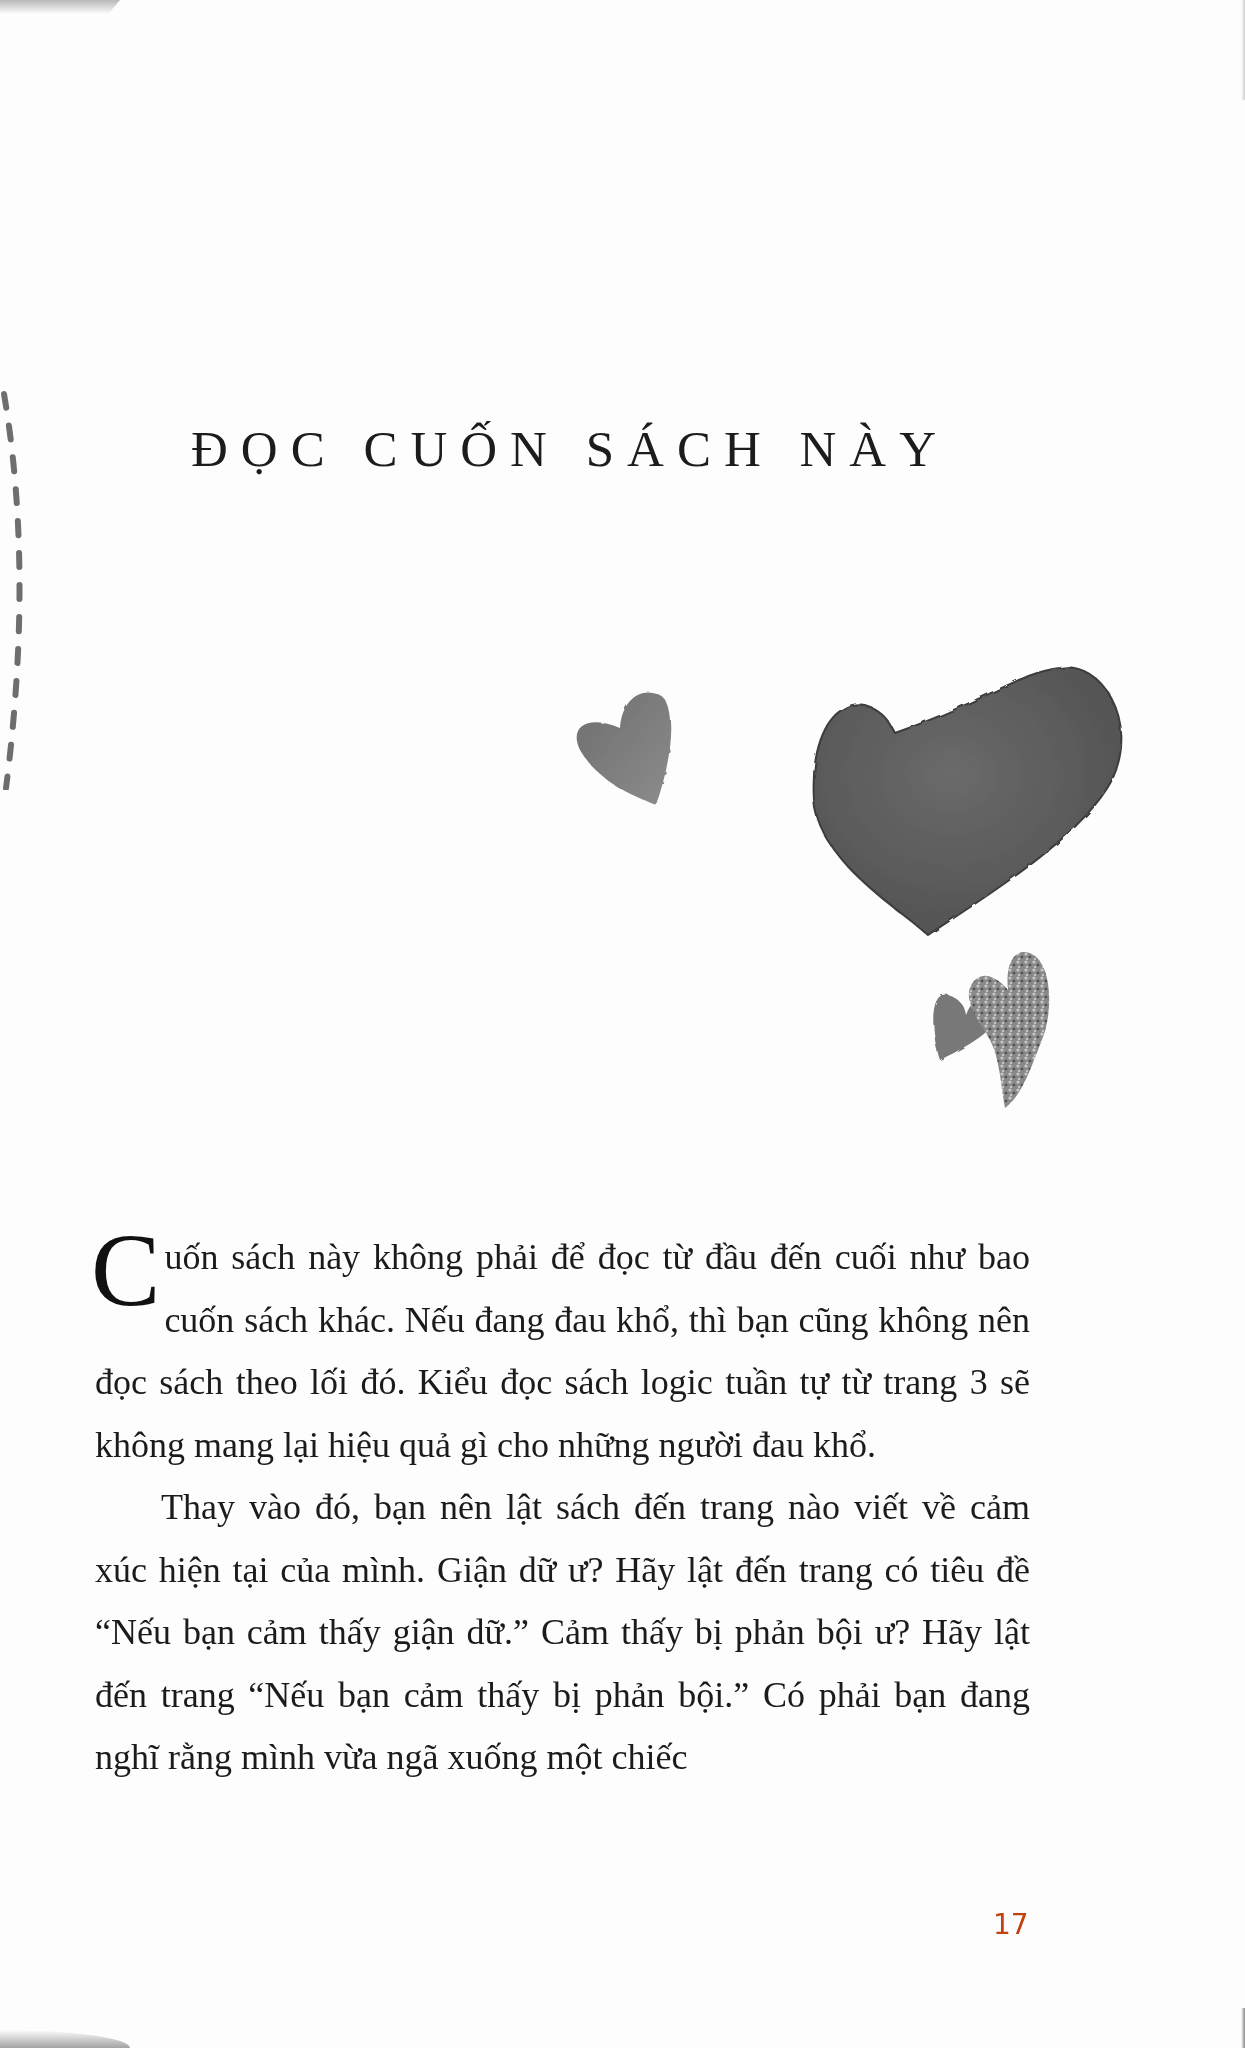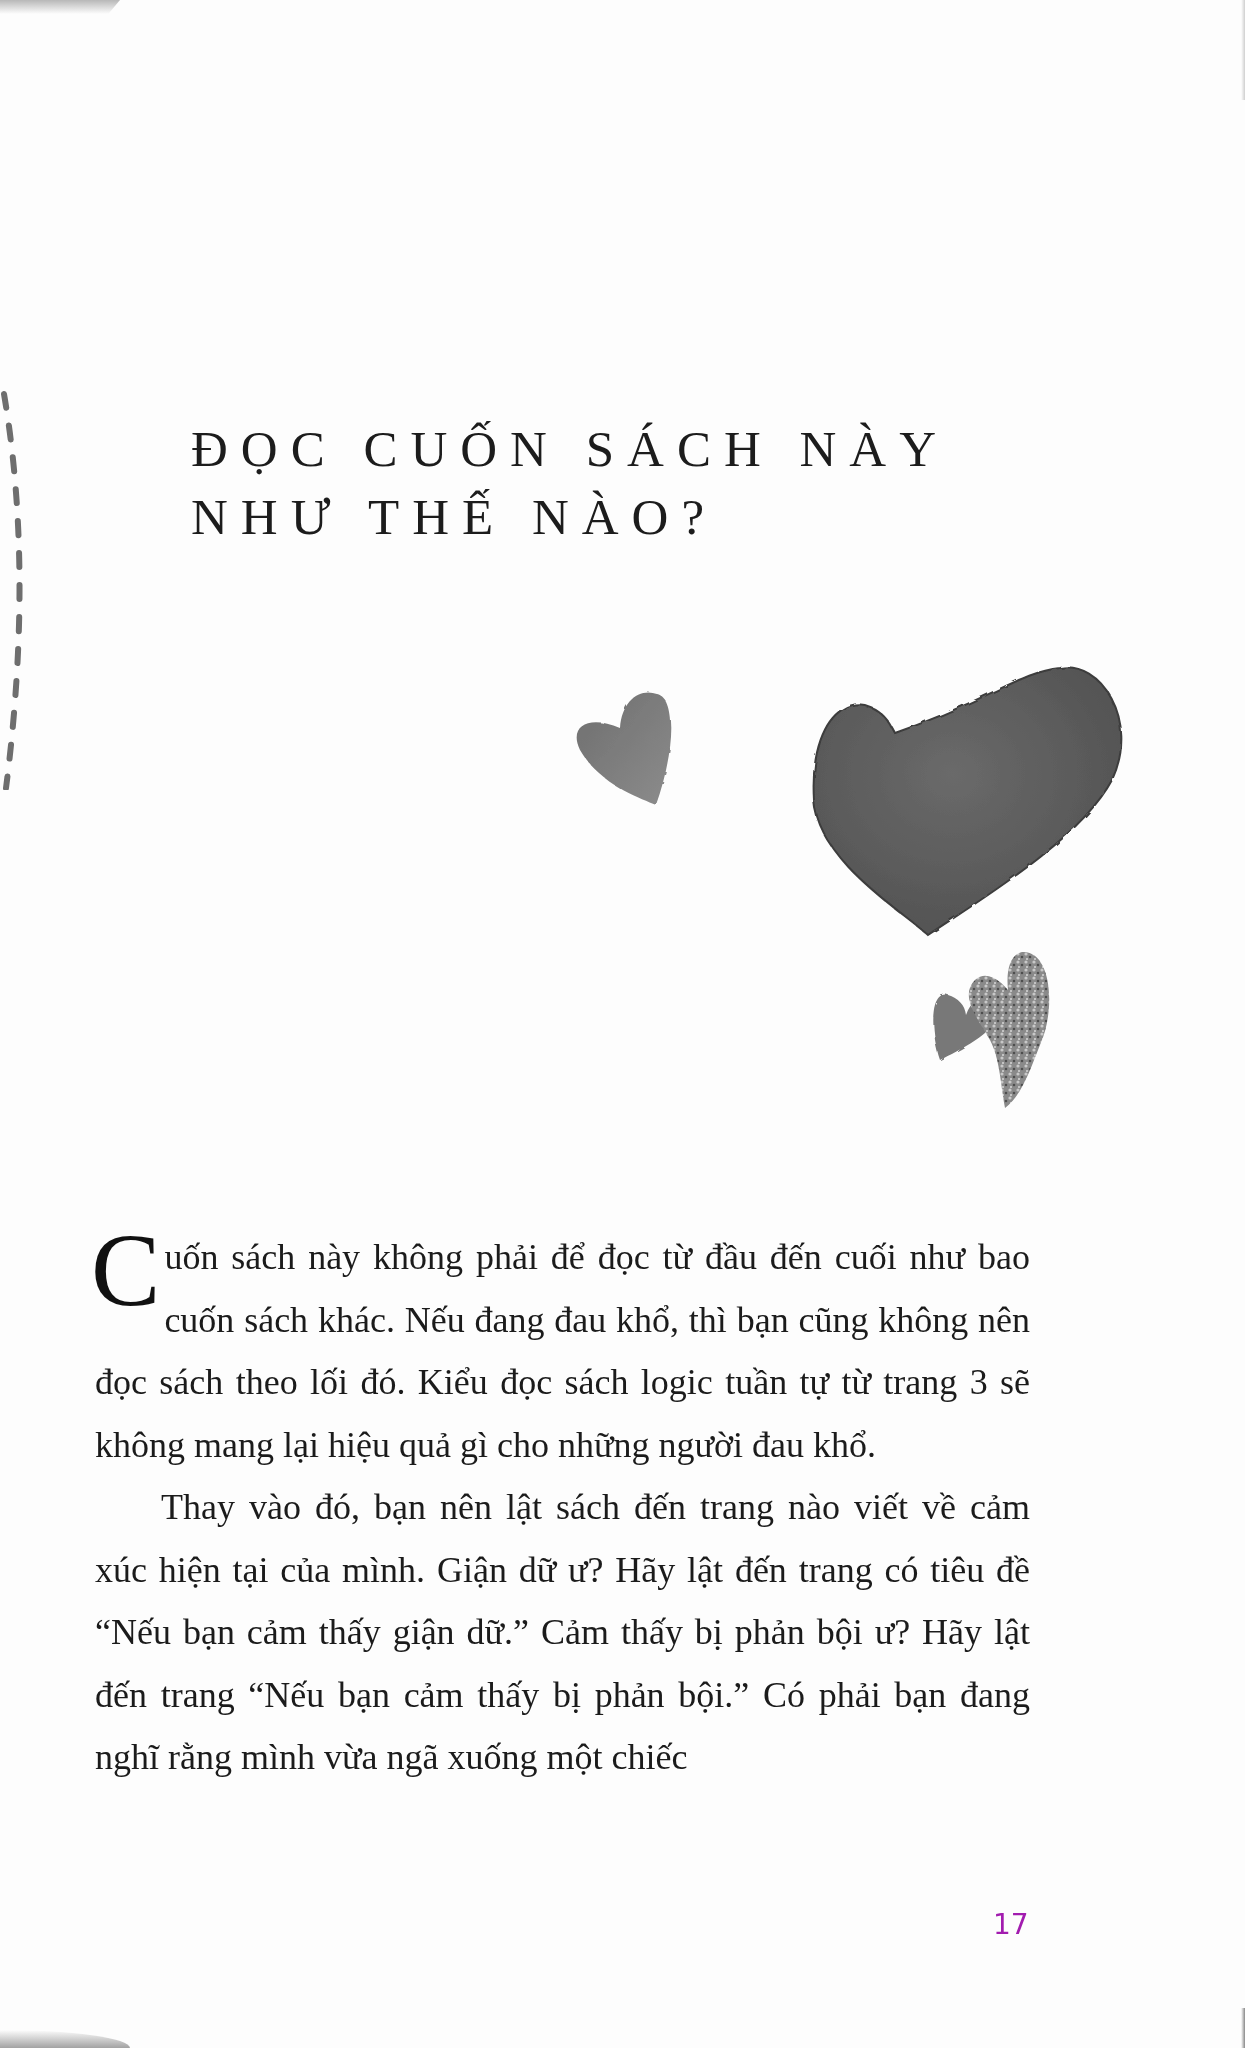--- a/index.html
+++ b/index.html
@@ -28,21 +28,21 @@
   }
   .right-edge-bottom {
     position: absolute; right: 0; bottom: 0; width: 4px; height: 40px;
     background: linear-gradient(to right, #fff, #888);
   }
   .stitch { position: absolute; left: 0; top: 390px; width: 40px; height: 400px; }
 
   
   .title {
     position: absolute; right: 296px; top: 415px;
-    font-size: 51px; line-height: 68px;
+    text-align: right; font-size: 51px; line-height: 68px;
     letter-spacing: 13px; font-weight: normal; color: #1c1c1c;
     margin: 0;
   }
   .title span { display: block; }
 
   
   .hearts { position: absolute; left: 0; top: 0; width: 1245px; height: 1200px; pointer-events: none; }
 
   
   .body-text {
@@ -52,40 +52,39 @@
   }
   .body-text p { margin: 0; }
   .dropcap {
     float: left; font-size: 104px; line-height: 76px;
     margin: 6px 4px 0 -4px; color: #111;
   }
   .indent { text-indent: 66px; }
 
   .page-number {
     position: absolute; left: 993px; top: 1908px;
-    font-family: "DejaVu Sans", sans-serif; font-size: 28px; color: #a21caf;
+    font-family: "DejaVu Sans", sans-serif; font-size: 28px; color: #c2410c;
   }
 </style>
 </head>
 <body>
 
 <div class="page">
 
   <div class="scan-shadow-top"></div>
   <div class="scan-shadow-bottom"></div>
   <div class="right-edge"></div>
   <div class="right-edge-bottom"></div>
 
   <svg class="stitch" viewBox="0 0 40 400">
     <path d="M4 4 Q 34 180 6 398" fill="none" stroke="#6e6e6e" stroke-width="6" stroke-linecap="round" stroke-dasharray="14 18"></path>
   </svg>
 
   <h1 class="title">
     <span>ĐỌC CUỐN SÁCH NÀY</span>
-    <span>NHƯ THẾ NÀO?</span>
   </h1>
 
   <svg class="hearts" viewBox="0 0 1245 1200">
     <defs>
       <filter id="wc" x="-10%" y="-10%" width="120%" height="120%">
         <feTurbulence type="fractalNoise" baseFrequency="0.05" numOctaves="3" seed="4" result="n"></feTurbulence>
         <feDisplacementMap in="SourceGraphic" in2="n" scale="4"></feDisplacementMap>
       </filter>
       <pattern id="glitter" width="8" height="8" patternUnits="userSpaceOnUse">
         <rect width="8" height="8" fill="#8a8a8a"></rect>

